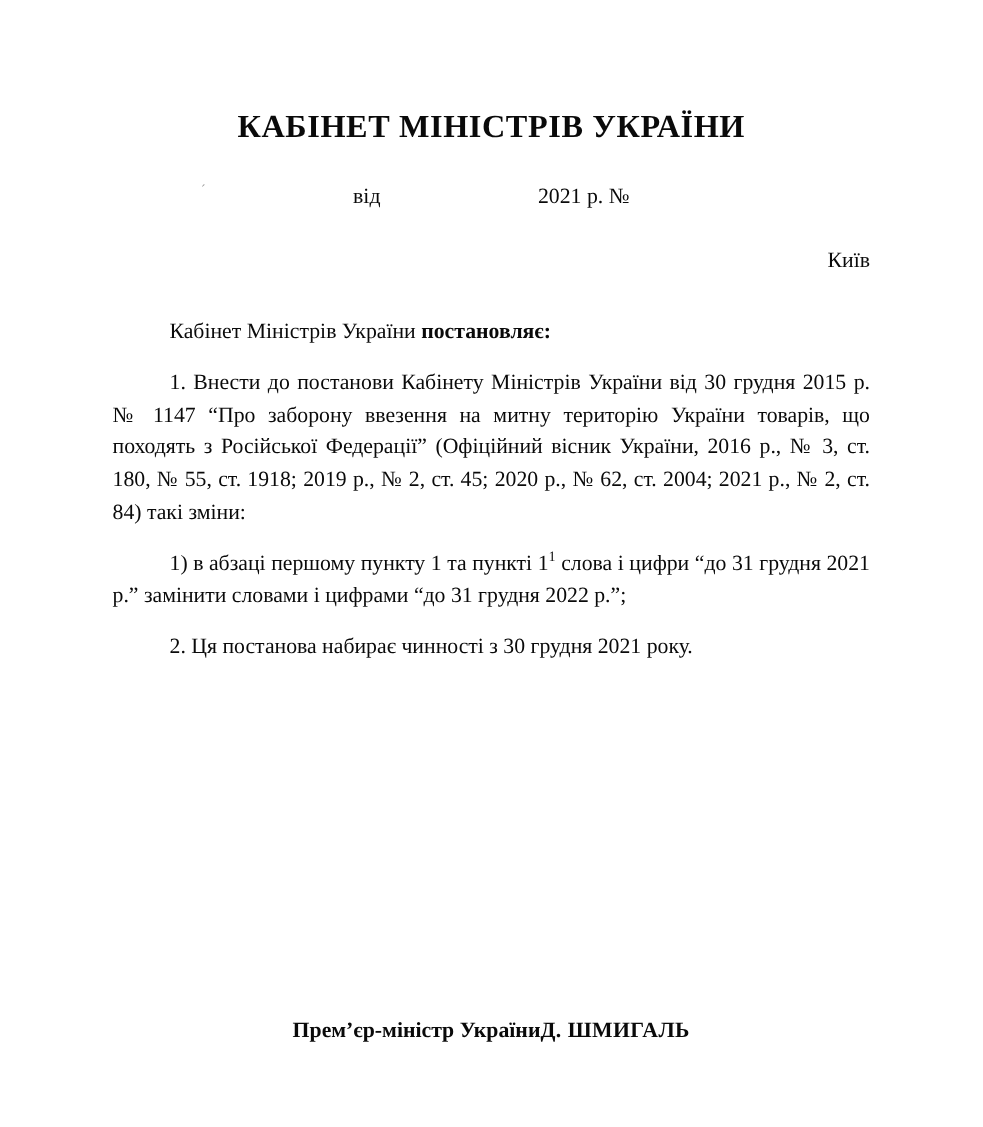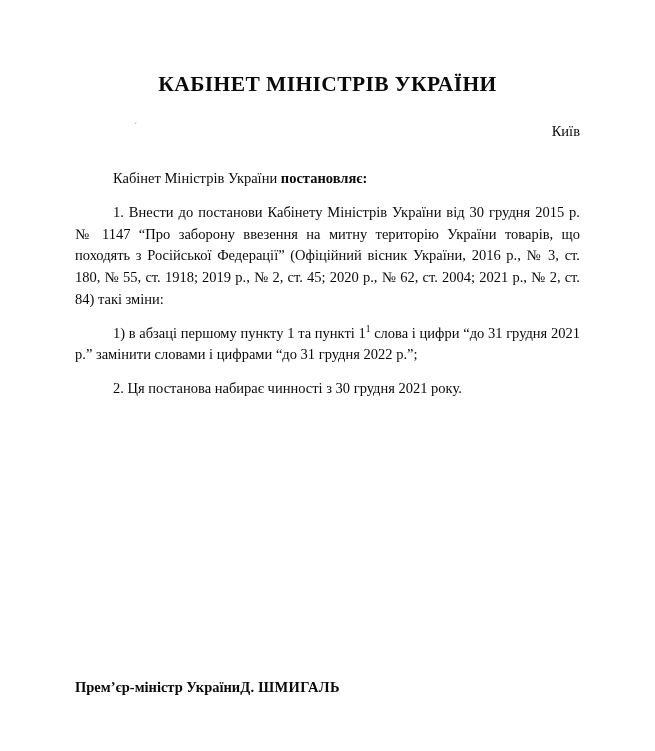--- a/index.html
+++ b/index.html
@@ -89,38 +89,41 @@
     font-size: 9.5px;
     vertical-align: super;
     line-height: 0;
   }
   .signature {
     position: absolute;
     left: 75px;
     right: 75px;
     top: 607px;
     display: flex;
-    justify-content: flex-start;
+    justify-content: center;
     font-weight: bold;
     font-size: 14.5px;
   }
   .sig-right {
     letter-spacing: 0.3px;
   }
 </style>
 </head>
 <body>
 
 <div class="page">
 
   <div class="tiny-mark">´</div>
 
   <div class="doc-title">КАБІНЕТ МІНІСТРІВ УКРАЇНИ</div>
 
 
+  <div class="date-line">
+    <span class="from-word">від</span><span>2021 р. №</span>
+  </div>
 
   <div class="city-line">Київ</div>
 
 
   <div class="body-block">
 
     <p class="para lead"><span>Кабінет Міністрів України </span><b>постановляє:</b></p>
 
     <p class="para">1. Внести до постанови Кабінету Міністрів України від 30 грудня 2015 р. № 1147 “Про заборону ввезення на митну територію України товарів, що походять з Російської Федерації” (Офіційний вісник України, 2016 р., № 3, ст. 180, № 55, ст. 1918; 2019 р., № 2, ст. 45; 2020 р., № 62, ст. 2004; 2021 р., № 2, ст. 84) такі зміни:</p>
 

